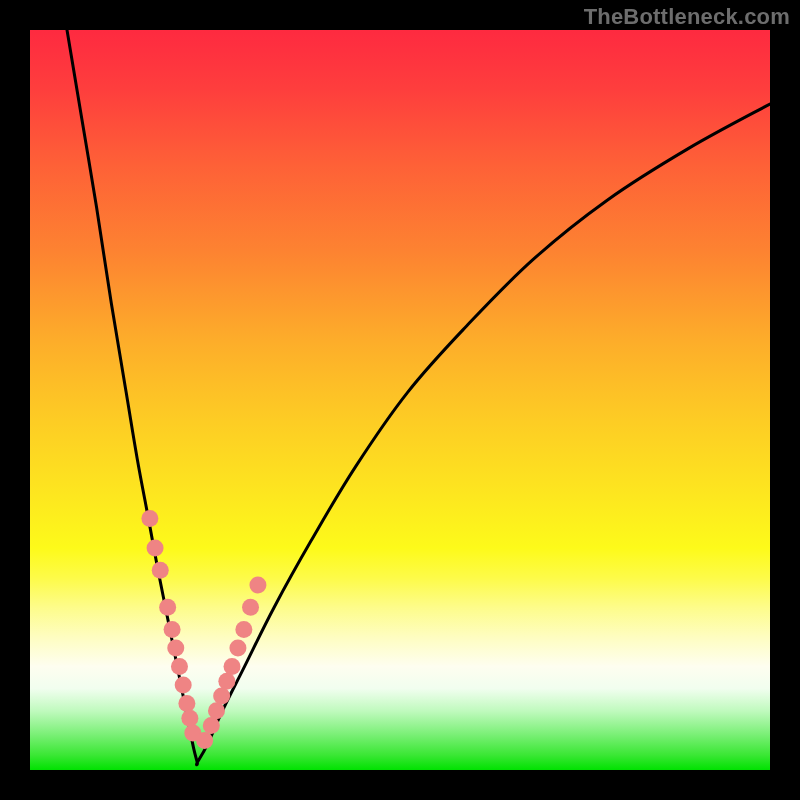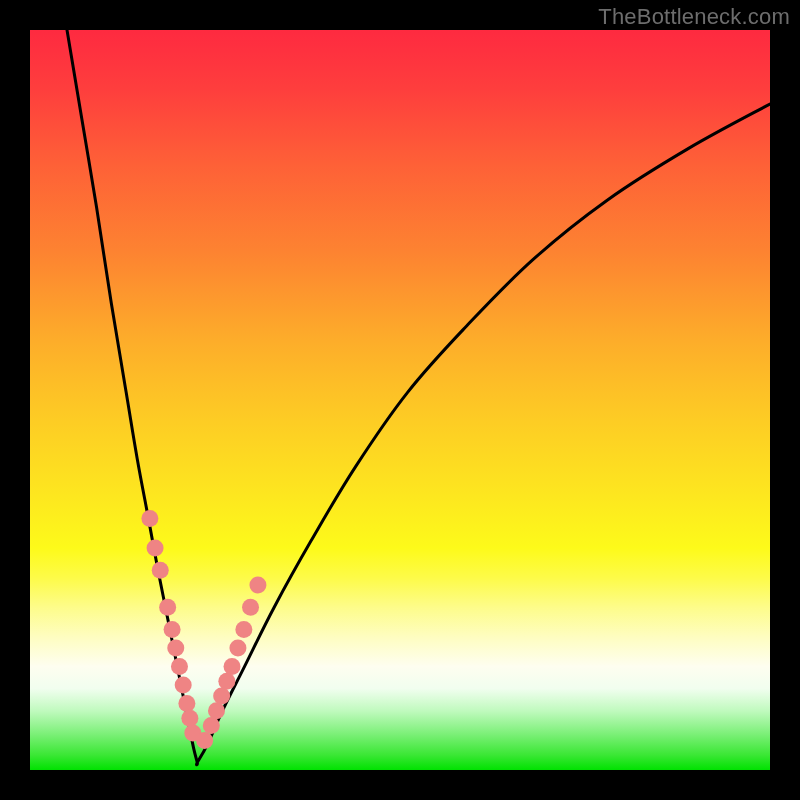--- a/index.html
+++ b/index.html
@@ -44,21 +44,21 @@
       #3ae734 98%,
       #00e200 100%
     );
   }
   .watermark {
     position: absolute;
     top: 4px;
     right: 10px;
     color: #6d6d6d;
     font-size: 22px;
-    font-weight: 400;
+    font-weight: 700;
     letter-spacing: 0.2px;
     user-select: none;
   }
   svg.curves {
     position: absolute;
     left: 0;
     top: 0;
     width: 740px;
     height: 740px;
   }

